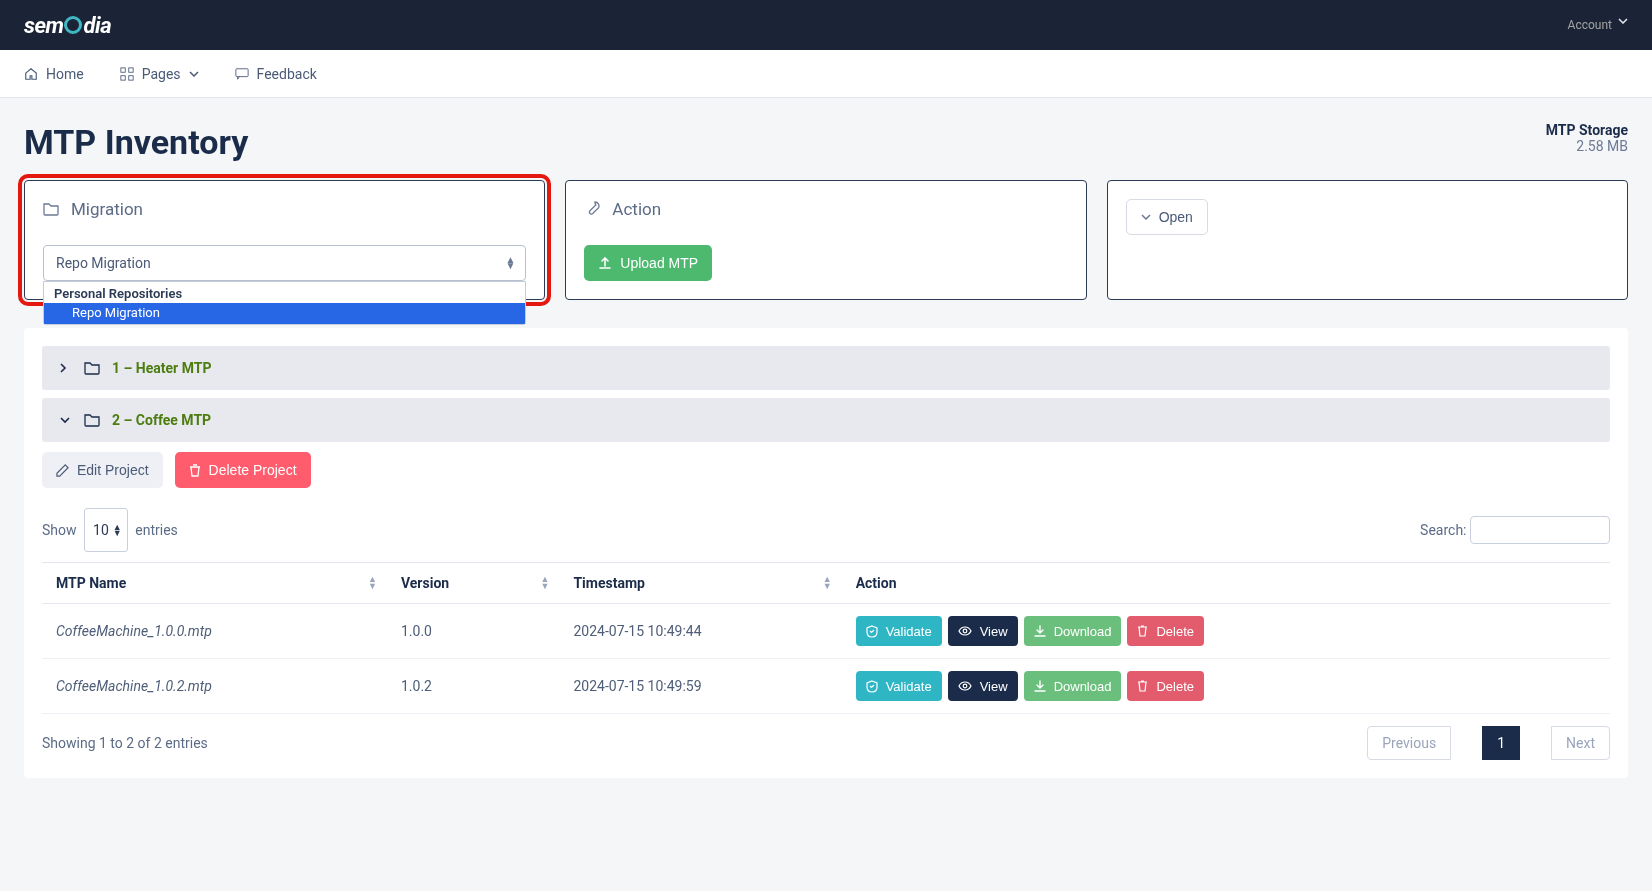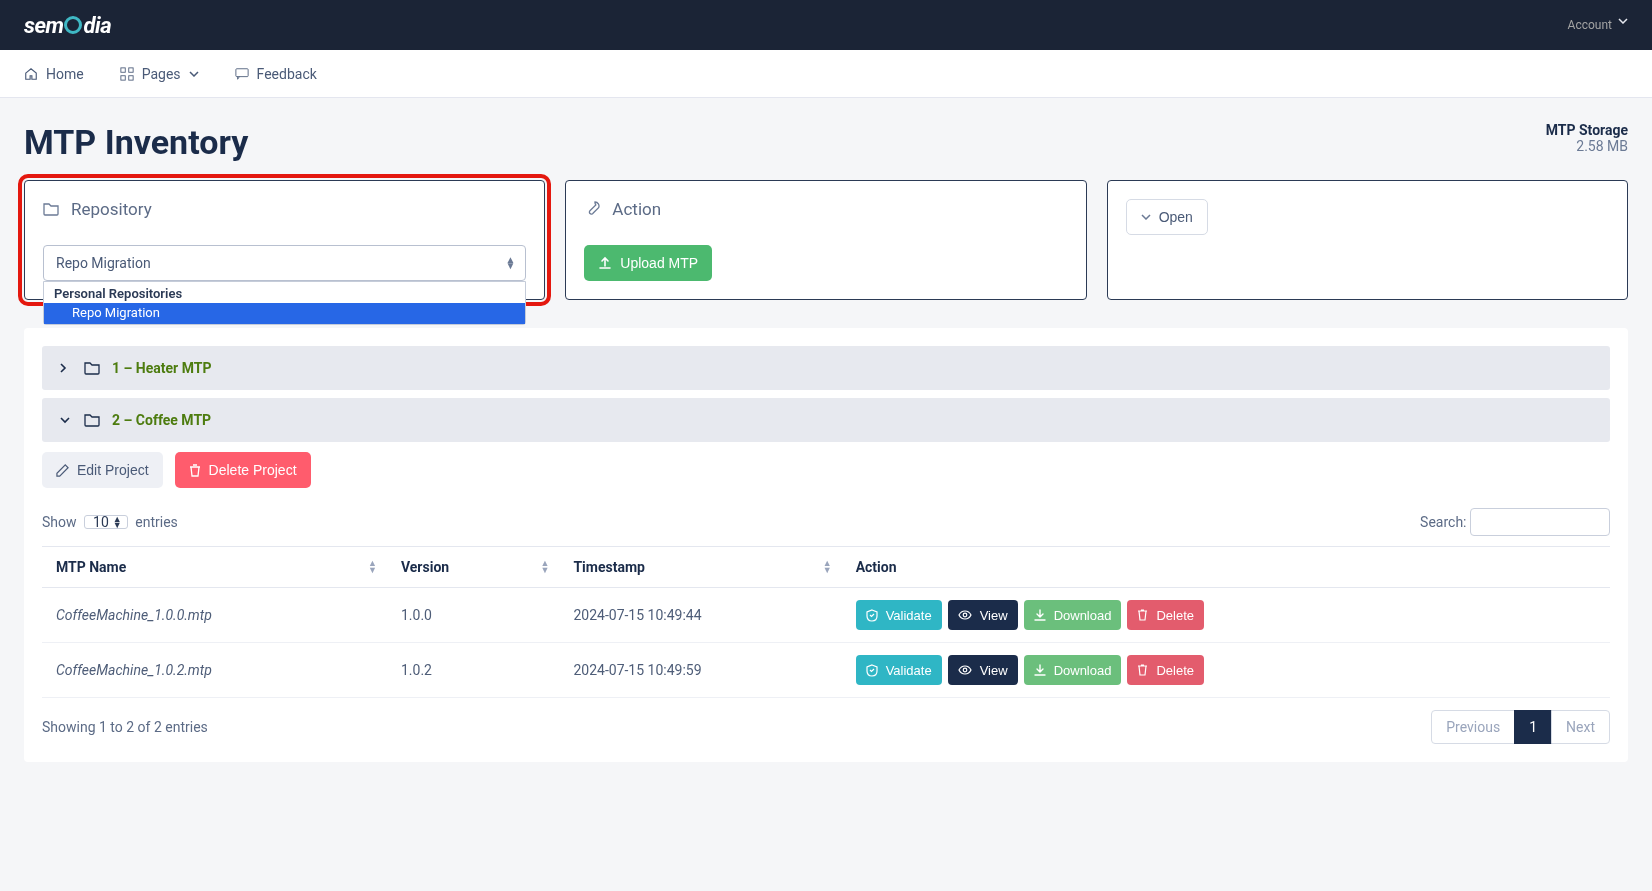--- a/index.html
+++ b/index.html
@@ -53,35 +53,35 @@
 .btn-redsolid { background: #ff5c6d; color: #fff; }
 
 
 .content-card { background: #fff; border-radius: 4px; padding: 18px; }
 .list-row { background: #e7e9ef; border-radius: 3px; padding: 14px 18px; display: flex; align-items: center; gap: 12px; font-weight: 700; color: #4d7c0f; cursor: pointer; margin-bottom: 8px; }
 .list-row .chev { width: 12px; text-align: center; }
 .project-actions { display: flex; gap: 12px; margin: 10px 0 20px; }
 
 
 .table-ctrl { display: flex; justify-content: space-between; align-items: center; margin-bottom: 10px; color: #5c6b86; }
-.entries-select { height: 14px; border: 1px solid #c9cfdc; border-radius: 3px; padding: 0 18px 0 8px; background: #fff; color: #2b3a55; position: relative; display: inline-flex; align-items: center; margin: 0 4px; }
+.entries-select { height: 44px; border: 1px solid #c9cfdc; border-radius: 3px; padding: 0 18px 0 8px; background: #fff; color: #2b3a55; position: relative; display: inline-flex; align-items: center; margin: 0 4px; }
 .entries-caret { position: absolute; right: 5px; font-size: 9px; line-height: 6px; display:flex; flex-direction:column; }
 .search-input { height: 28px; width: 140px; border: 1px solid #c9cfdc; border-radius: 4px; padding: 0 8px; }
 
 
 table { width: 100%; border-collapse: collapse; }
 th { text-align: left; padding: 12px 14px; border-top: 1px solid #e4e7ef; border-bottom: 1px solid #e4e7ef; font-weight: 700; color: #1b2c4a; position: relative; }
 .sort-icons { position: absolute; right: 10px; top: 50%; transform: translateY(-50%); font-size: 9px; line-height: 7px; color: #9aa5bc; display: flex; flex-direction: column; }
 td { padding: 12px 14px; border-bottom: 1px solid #eef0f5; color: #4e5d78; }
 td.name { font-style: italic; }
 .row-actions { display: flex; gap: 6px; }
 
 
 .table-footer { display: flex; justify-content: space-between; align-items: center; margin-top: 12px; color: #5c6b86; }
-.pager { display: flex; }
+.pager { display: flex; gap: 32px; }
 .pager-btn { height: 34px; padding: 0 14px; border: 1px solid #d6dbe5; background: #fff; color: #9aa5bc; display: flex; align-items: center; margin-left: -1px; cursor: pointer; }
 .pager-btn:first-child { border-radius: 4px 0 0 4px; }
 .pager-btn:last-child { border-radius: 0 4px 4px 0; }
 .pager-btn.active { background: #1b2c4a; color: #fff; border-color: #1b2c4a; }
 
 svg { display: block; }
 </style>
 </head>
 <body>
 
@@ -137,21 +137,21 @@
     </div>
   </div>
 
   <div class="cards">
 
     <div class="card highlight">
       <div class="card-header">
         <svg class="card-icon" width="16" height="14" viewBox="0 0 16 14">
             <path d="M1 2h5l2 2h7v8a1 1 0 0 1-1 1H2a1 1 0 0 1-1-1z" fill="none" stroke="#6b7a95" stroke-width="1.3"></path>
           </svg>
-        <span>Repository</span>
+        <span>Migration</span>
       </div>
       <div class="select-wrap">
         <div class="select-box">
           <span>Repo Migration</span>
           <span class="select-caret">
               <span>▲</span>
               <span>▼</span>
             </span>
         </div>
         <div class="dropdown">

